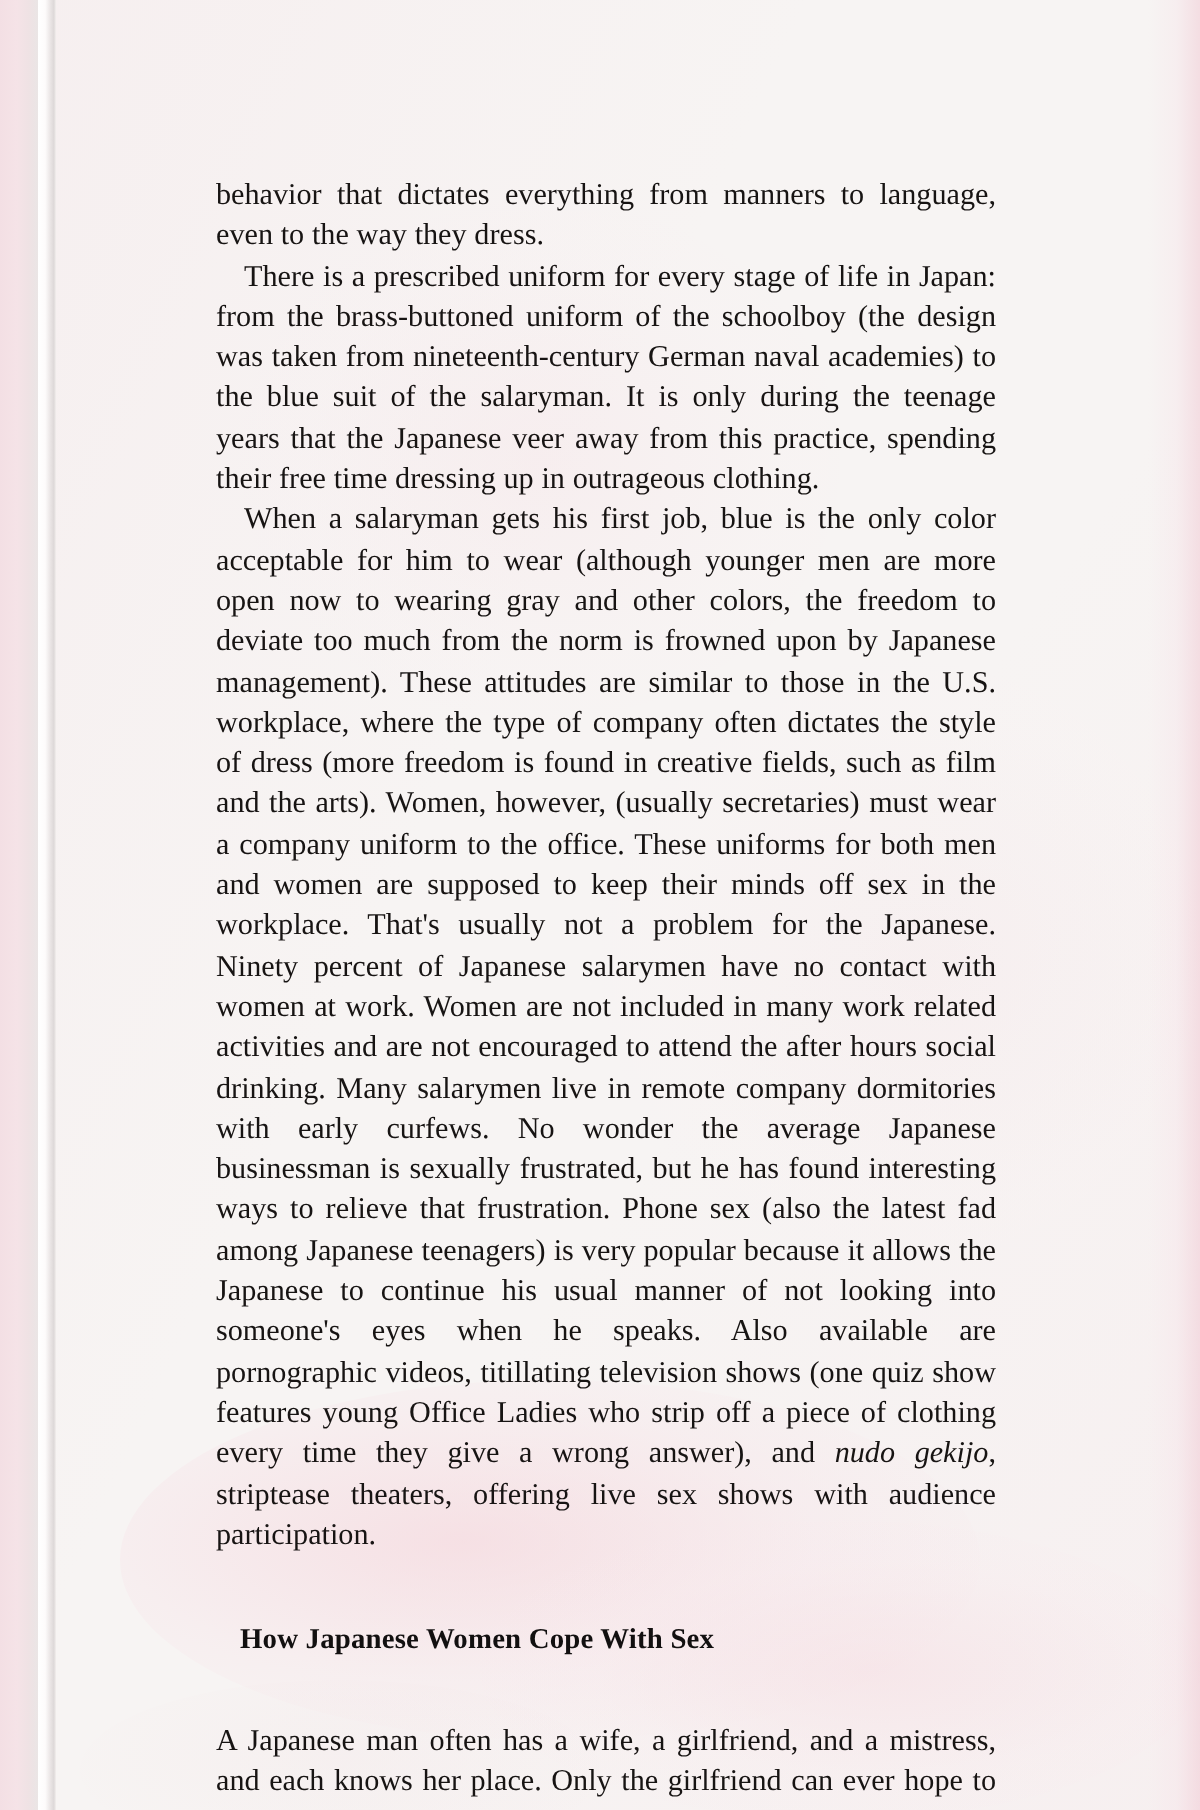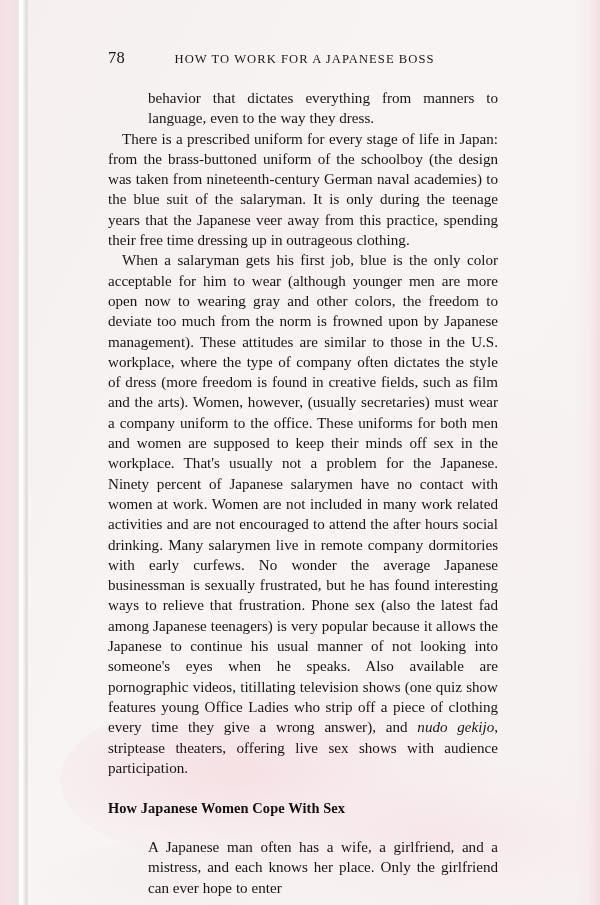--- a/index.html
+++ b/index.html
@@ -115,27 +115,26 @@
     font-size: 15.1px;
     line-height: 20.3px;
     text-align: justify;
     text-align-last: left;
     text-indent: 14px;
     color: #171413;
     word-spacing: 0.1px;
   }
   p.para.no-indent {
     text-indent: 0;
-    margin-left: 40px;
   }
   p.para em {
   }
 
   h2.subhead {
-    margin: 0;
+    margin: 12px;
     padding-top: 21px;
     padding-bottom: 19px;
     font-size: 14.4px;
     line-height: 19px;
     font-weight: bold;
     color: #121010;
     letter-spacing: 0.1px;
   }
 
   
@@ -161,24 +160,20 @@
   <div class="blotch blotch-c"></div>
   <div class="blotch blotch-d"></div>
   <div class="blotch blotch-a"></div>
   <div class="blotch blotch-b"></div>
   <div class="blotch blotch-e"></div>
 
   <div class="scan-right-edge"></div>
 
   <div class="content">
 
-    <div class="running-head">
-      <span class="folio">78</span>
-      <span class="head-title">How to Work for a Japanese Boss</span>
-    </div>
 
     <div class="body-block">
 
       <p class="para no-indent">behavior that dictates everything from manners to language, even to the way they dress.</p>
 
       <p class="para">There is a prescribed uniform for every stage of life in Japan: from the brass-buttoned uniform of the schoolboy (the design was taken from nineteenth-century German naval academies) to the blue suit of the salaryman. It is only during the teenage years that the Japanese veer away from this practice, spending their free time dressing up in outrageous clothing.</p>
 
       <p class="para"><span>When a salaryman gets his first job, blue is the only color acceptable for him to wear (although younger men are more open now to wearing gray and other colors, the freedom to deviate too much from the norm is frowned upon by Japanese management). These attitudes are similar to those in the U.S. workplace, where the type of company often dictates the style of dress (more freedom is found in creative fields, such as film and the arts). Women, however, (usually secretaries) must wear a company uniform to the office. These uniforms for both men and women are supposed to keep their minds off sex in the workplace. That's usually not a problem for the Japanese. Ninety percent of Japanese salarymen have no contact with women at work. Women are not included in many work related activities and are not encouraged to attend the after hours social drinking. Many salarymen live in remote company dormitories with early curfews. No wonder the average Japanese businessman is sexually frustrated, but he has found interesting ways to relieve that frustration. Phone sex (also the latest fad among Japanese teenagers) is very popular because it allows the Japanese to continue his usual manner of not looking into someone's eyes when he speaks. Also available are pornographic videos, titillating television shows (one quiz show features young Office Ladies who strip off a piece of clothing every time they give a wrong answer), and </span><em>nudo gekijo</em><span>, striptease theaters, offering live sex shows with audience participation.</span></p>
 
       <h2 class="subhead">How Japanese Women Cope With Sex</h2>

